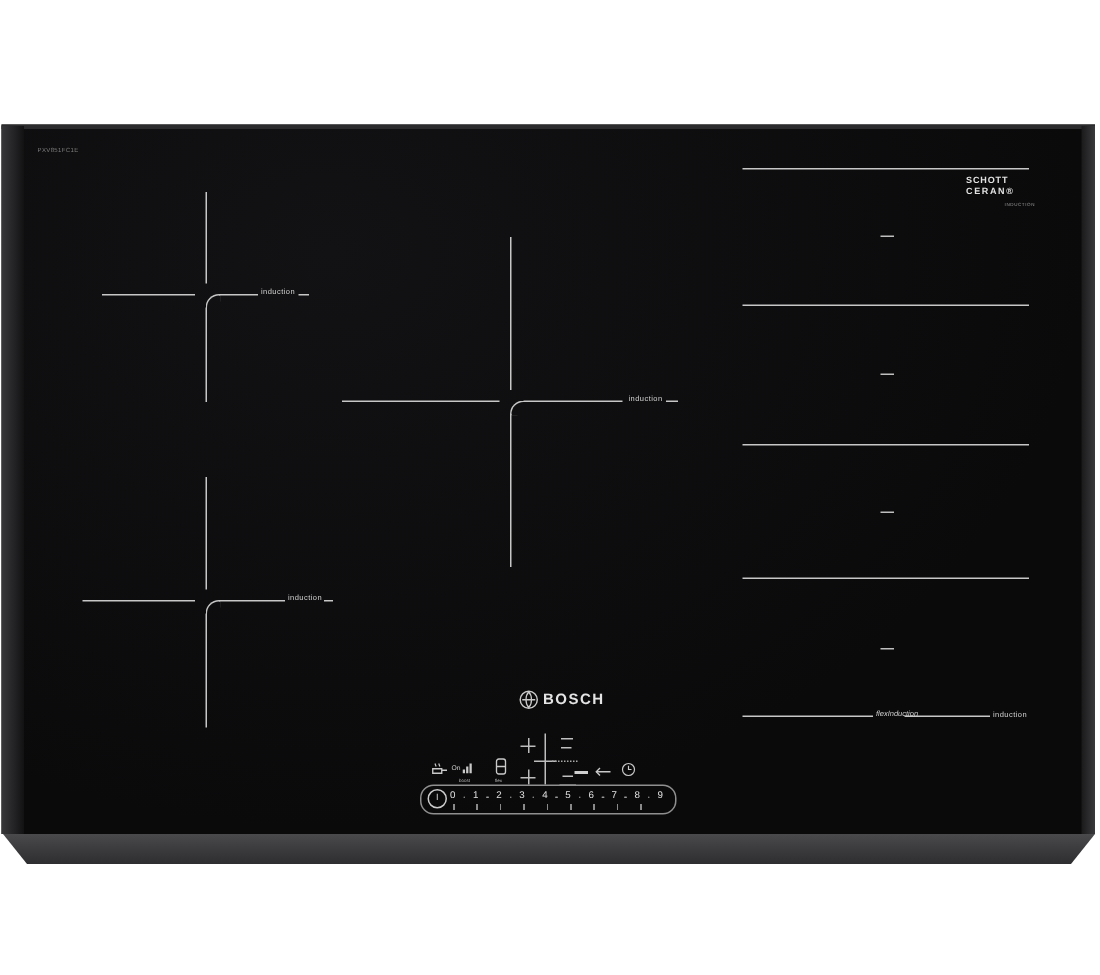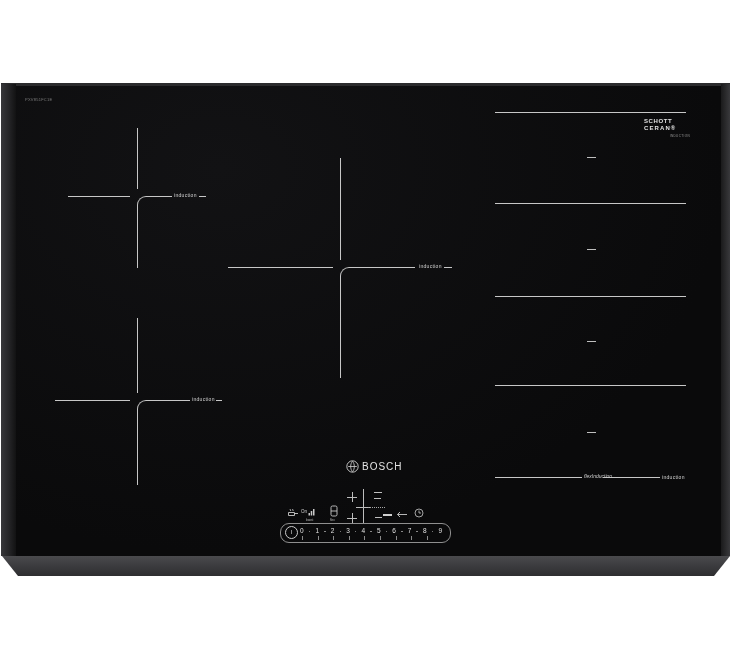--- a/index.html
+++ b/index.html
@@ -35,21 +35,21 @@
            letter-spacing:.25px; line-height:1; }
 
   .schott { position:absolute; left:644px; top:118px; width:46px; text-align:left;
             color:#e2e2e2; line-height:1.15; }
   .schott .l1 { font-size:6px; font-weight:bold; letter-spacing:.6px; }
   .schott .l2 { font-size:6px; font-weight:bold; letter-spacing:1.1px; }
   .schott .sub { font-size:3px; color:#9a9a9a; text-align:right; margin-top:3px; letter-spacing:.4px; }
 
   
   .bosch { position:absolute; left:346px; top:460px; display:flex; align-items:center; gap:3px; }
-  .bosch .word { color:#e4e4e4; font-size:10px; font-weight:normal; letter-spacing:1px; line-height:1; }
+  .bosch .word { color:#e4e4e4; font-size:10px; font-weight:bold; letter-spacing:1px; line-height:1; }
 
   
   .dotline { position:absolute; border-top:1px dotted #a9a9a9; height:0; }
   .keylabel { position:absolute; color:#bdbdbd; font-size:3px; line-height:1; white-space:nowrap; }
   .icon-stroke { stroke:#c9c9c9; fill:none; stroke-width:1; }
 
   .pan-on { position:absolute; left:287px; top:508px; display:flex; align-items:center; gap:2px; }
   .pan-on .on { color:#cfcfcf; font-size:4.5px; line-height:1; }
 
   .minus-key { position:absolute; left:383px; top:514px; width:9px; height:1.5px; background:#cfcfcf; }

